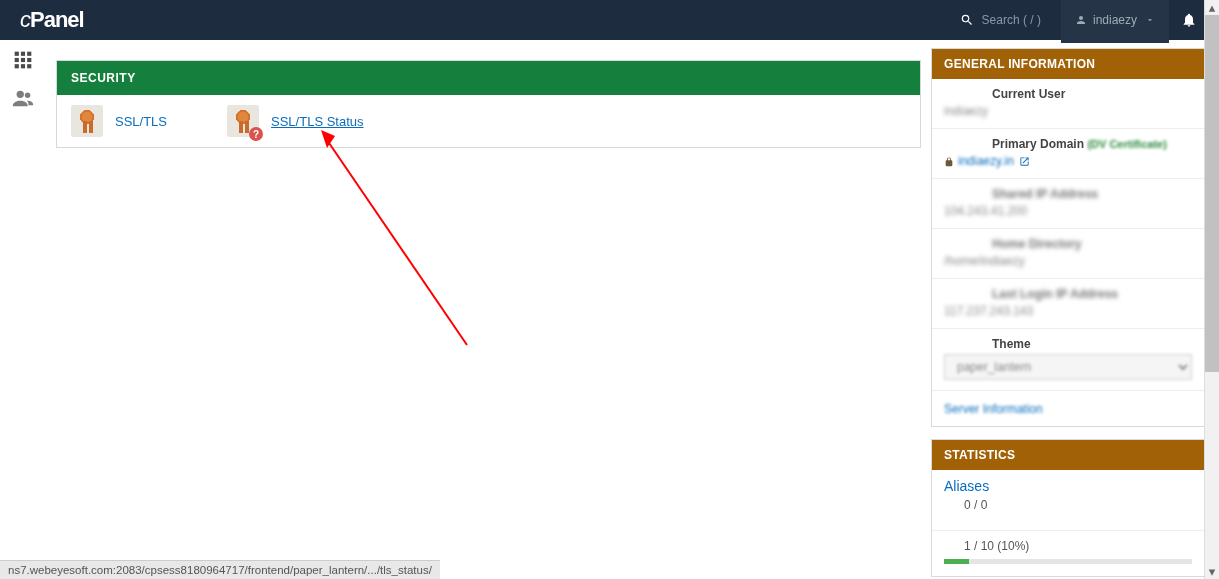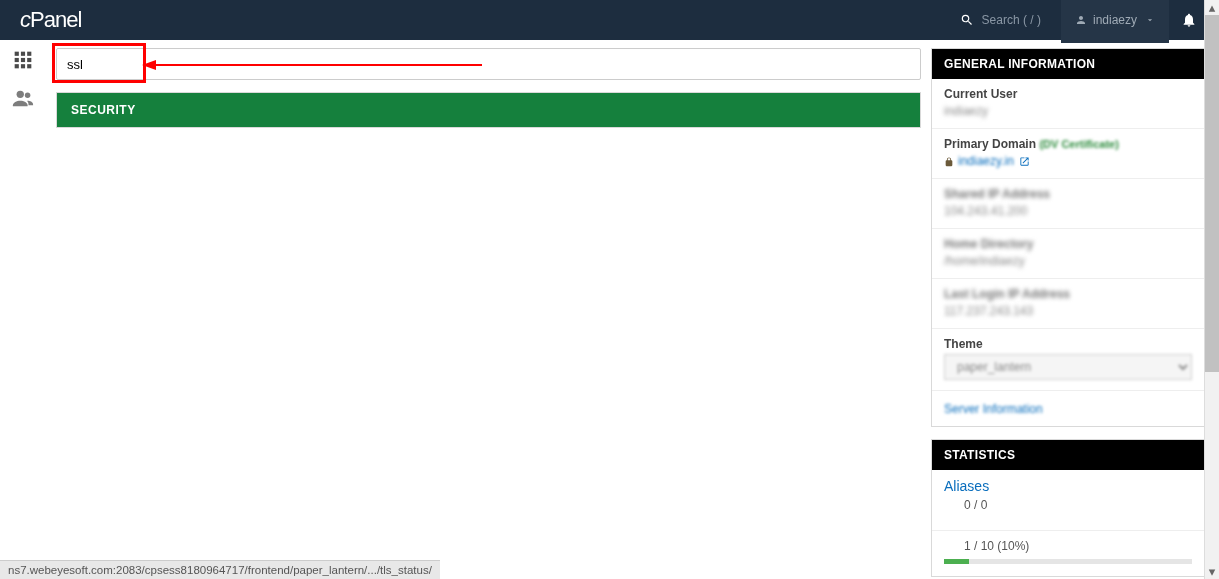--- a/index.html
+++ b/index.html
@@ -1,19 +1,19 @@
 <!DOCTYPE html>
 <html><head>
 <meta charset="utf-8">
 <style>
 * { margin: 0; padding: 0; box-sizing: border-box; font-family: -apple-system, BlinkMacSystemFont, "Segoe UI", Arial, sans-serif; }
 body { background: #fff; font-size: 13px; color: #555; }
 .topbar { background: #1d2d3f; color: #fff; height: 40px; display: flex; align-items: center; padding: 0 10px 0 20px; }
 .logo { font-size: 22px; font-weight: 400; font-style: italic; letter-spacing: -1px; }
-.logo b { font-style: normal; font-weight: 400; margin-top: 48px; }
+.logo b { font-style: normal; font-weight: 700; margin-top: 48px; }
 .tb-spacer { flex: 1; }
 .tb-search { display: flex; align-items: center; color: #8a97a5; font-size: 12px; margin-right: 20px; cursor: pointer; }
 .tb-search svg { margin-right: 8px; }
 .tb-user { background: #253547; height: 45px; display: flex; align-items: center; padding: 0 14px; color: #9faab5; font-size: 12px; cursor: pointer; filter: blur(0.3px); }
 .tb-user svg:first-child { margin-right: 6px; }
 .tb-user svg:last-child { margin-left: 8px; }
 .tb-bell { width: 40px; height: 40px; display: flex; align-items: center; justify-content: center; cursor: pointer; color: #fff; }
 .tb-logout { height: 40px; display: flex; align-items: center; padding: 0 14px; font-size: 12px; font-weight: 600; cursor: pointer; color: #fff; }
 .tb-logout svg { margin-right: 4px; }
 
@@ -34,25 +34,25 @@
 .g-icon { width: 32px; height: 32px; position: relative; }
 .cert-icon { background: #e9e6df; border-radius: 2px; }
 .cert-icon::before { content: ""; position: absolute; left: 7px; top: 3px; width: 18px; height: 18px; background: radial-gradient(circle, #e0873e 40%, #d6722a 41% 55%, transparent 56%); border-radius: 50%; }
 .cert-icon::after { content: ""; position: absolute; left: 12px; top: 16px; width: 4px; height: 12px; background: #c96b2a; box-shadow: 6px 0 0 #c96b2a; }
 .q-badge { position: absolute; right: -4px; bottom: -4px; width: 14px; height: 14px; background: #d9534f; border-radius: 50%; color: #fff; font-size: 10px; font-weight: 700; display: flex; align-items: center; justify-content: center; }
 .g-link { color: #0a6ebd; font-size: 13px; text-decoration: none; cursor: pointer; }
 .g-link.under { text-decoration: underline; }
 
 .sidebar { width: 288px; padding: 8px 14px 20px 0; }
 .panel { border: 1px solid #d9d9d9; margin-bottom: 12px; background: #fff; }
-.panel-head { background: #000000; color: #fff; font-size: 12px; font-weight: 600; padding: 8px 12px; letter-spacing: 0.3px; }
+.panel-head { background: #a16207; color: #fff; font-size: 12px; font-weight: 600; padding: 8px 12px; letter-spacing: 0.3px; }
 .panel-body { }
 .info-row { padding: 8px 12px 10px; border-bottom: 1px solid #eee; }
 .info-row:last-child { border-bottom: none; }
-.info-label { font-size: 12px; font-weight: 700; color: #444; margin-bottom: 3px; }
+.info-label { font-size: 12px; font-weight: 700; color: #444; margin-bottom: 3px; margin-left: 48px; }
 .info-label.blur { filter: blur(2px); color: #777; }
 .info-val { font-size: 12px; color: #888; }
 .info-val.blur { filter: blur(2px); }
 .info-val a { color: #0a6ebd; text-decoration: none; filter: blur(1.5px); }
 .dv { color: #2a8a3a; font-size: 11px; filter: blur(1.5px); }
 .lock-ico { display: inline-block; width: 10px; height: 10px; vertical-align: middle; margin-right: 4px; }
 .ext-ico { display: inline-block; vertical-align: middle; margin-left: 2px; }
 .theme-sel { width: 100%; height: 26px; border: 1px solid #ccc; background: #f5f5f5; font-size: 12px; color: #888; padding: 0 8px; filter: blur(1.5px); }
 .srv-info { padding: 10px 12px; }
 .srv-info a { color: #0a6ebd; font-size: 12px; text-decoration: none; filter: blur(1.5px); }
@@ -121,31 +121,39 @@
       <svg width="22" height="22" viewBox="0 0 24 24" fill="currentColor">
           <circle cx="9" cy="8" r="4"></circle>
           <circle cx="17" cy="9" r="3"></circle>
           <path d="M1 20c0-3 4-5 8-5s8 2 8 5v1H1z"></path>
           <path d="M17 15c2.5 0 6 1.2 6 4v1h-5v-1c0-1.5-.5-2.8-1.5-3.8.2 0 .3-.2.5-.2z"></path>
         </svg>
     </div>
   </div>
 
   <div class="main">
-    <div class="search-wrap">
-      <input class="search-input" type="text" value="ssl" style="">
-      <div class="red-box"></div>
-      <svg class="annot-arrow" style="left:86px; top:12px;" width="340" height="10">
-          <line x1="340" y1="5" x2="10" y2="5" stroke="#f00" stroke-width="2"></line>
-          <polygon points="0,5 14,0 14,10" fill="#f00"></polygon>
-        </svg>
-    </div>
 
     <div class="group">
       <div class="group-head">SECURITY</div>
+      <div class="group-body" style="position:relative;">
+        <div class="g-item">
+          <div class="g-icon cert-icon"></div>
+          <a class="g-link">SSL/TLS</a>
+        </div>
+        <div class="g-item">
+          <div class="g-icon cert-icon">
+              <div class="q-badge">?</div>
+            </div>
+          <a class="g-link under">SSL/TLS Status</a>
+        </div>
+        <svg class="annot-arrow" style="left:260px; top:35px;" width="160" height="220">
+            <line x1="150" y1="215" x2="10" y2="10" stroke="#f00" stroke-width="2"></line>
+            <polygon points="4,0 18,6 10,18" fill="#f00"></polygon>
+          </svg>
+      </div>
     </div>
   </div>
 
   <div class="sidebar">
     <div class="panel">
       <div class="panel-head">GENERAL INFORMATION</div>
       <div class="panel-body">
         <div class="info-row">
           <div class="info-label">Current User</div>
           <div class="info-val blur">indiaezy</div>

